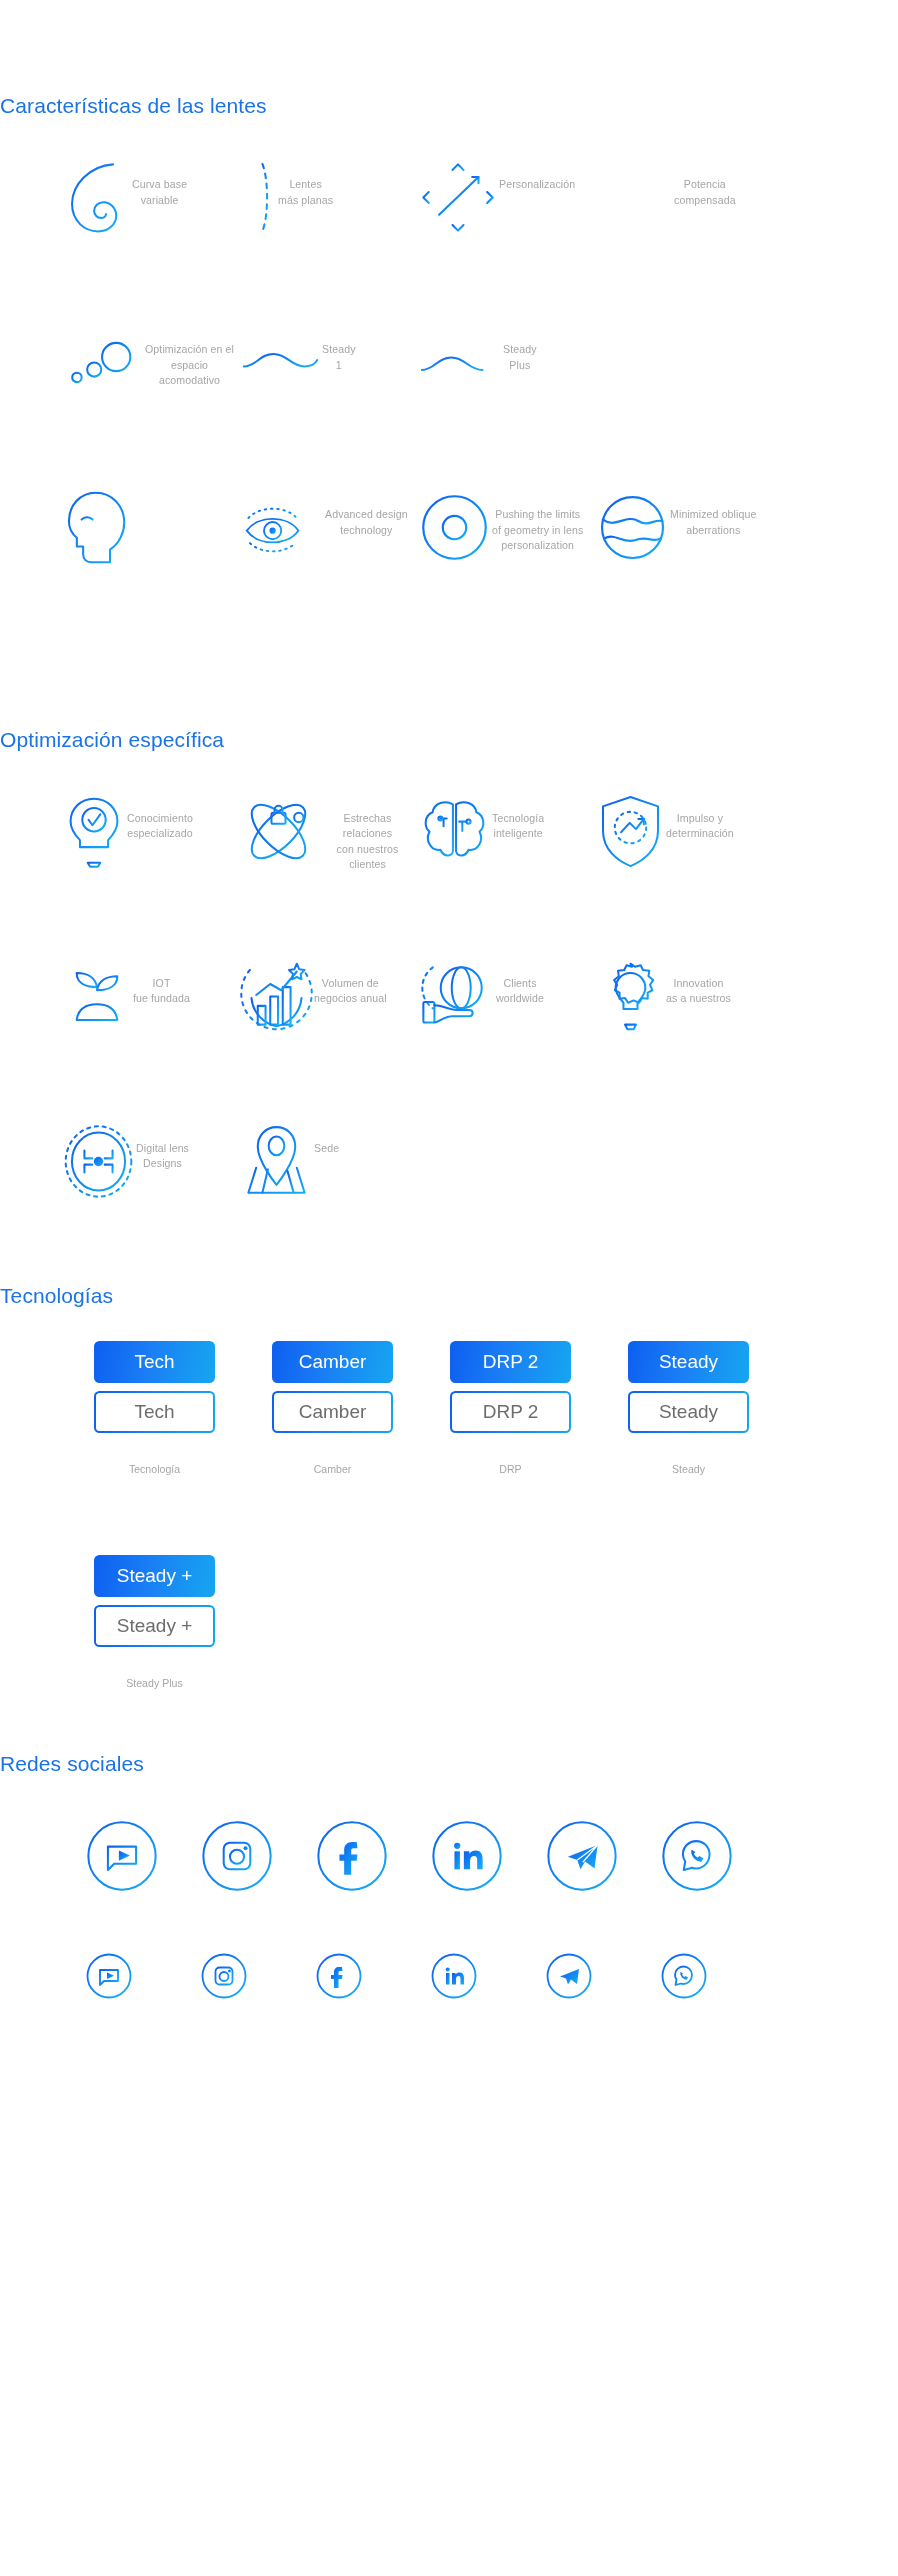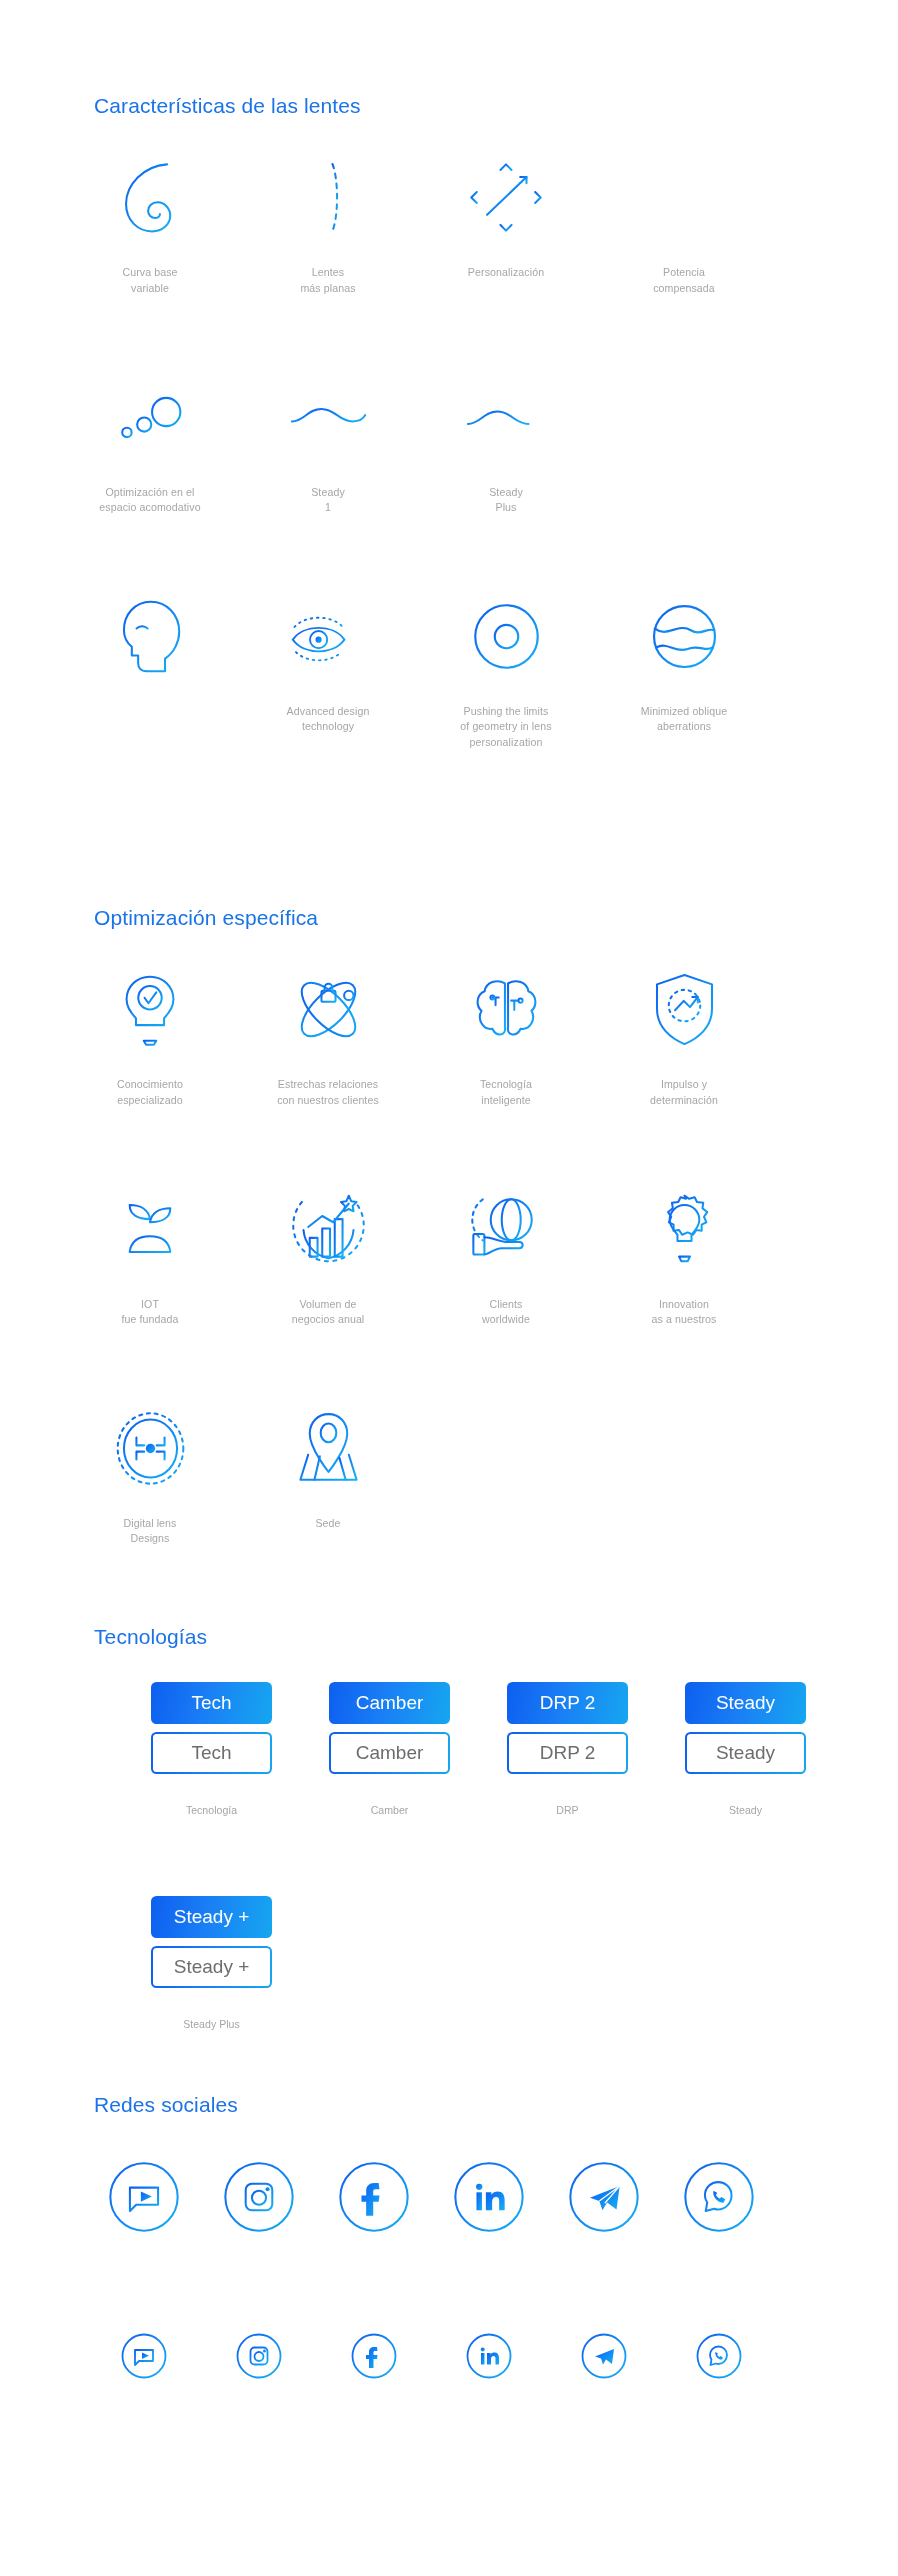--- a/index.html
+++ b/index.html
@@ -17,36 +17,35 @@
 
   .page { width: 898px; padding: 0 0 47px 0; }
 
   .section { padding: 0 0 0 0; }
 
   .section-title {
     color: #1a73e8;
     font-size: 21px;
     font-weight: 400;
     letter-spacing: 0.1px;
-    margin-left: 94px;
   }
 
   
   .grid {
     display: grid;
     grid-template-columns: repeat(4, 178px);
     margin-left: 61px;
     margin-top: 28px;
   }
   .grid.social-grid { grid-template-columns: repeat(6, 115px); margin-left: 86px;}
 
   .cell {
     display: flex;
-    flex-direction: column;
-    align-items: center;
+    flex-direction: row;
+    align-items: flex-start;
     padding-top: 7.9px;
   }
   .cell .art {
     height: 88px;
     display: flex;
     align-items: center;
     justify-content: center;
   }
   .cell .cap {
     margin-top: 23.6px;
@@ -62,21 +61,21 @@
   
   .grid-row-gap { height: 41px; }
 
   
   .btn-grid {
     display: grid;
     grid-template-columns: repeat(4, 178px);
     margin-left: 94px;
     margin-top: 33px;
   }
-  .btn-col { display:flex; flex-direction:column; align-items:flex-end; }
+  .btn-col { display:flex; flex-direction:column; align-items:flex-start; }
   .btn-fill {
     display: inline-flex;
     align-items: center;
     justify-content: center;
     min-width: 121px;
     height: 42px;
     padding: 0 14px;
     border-radius: 5.5px;
     color: #ffffff;
     font-size: 19px;

